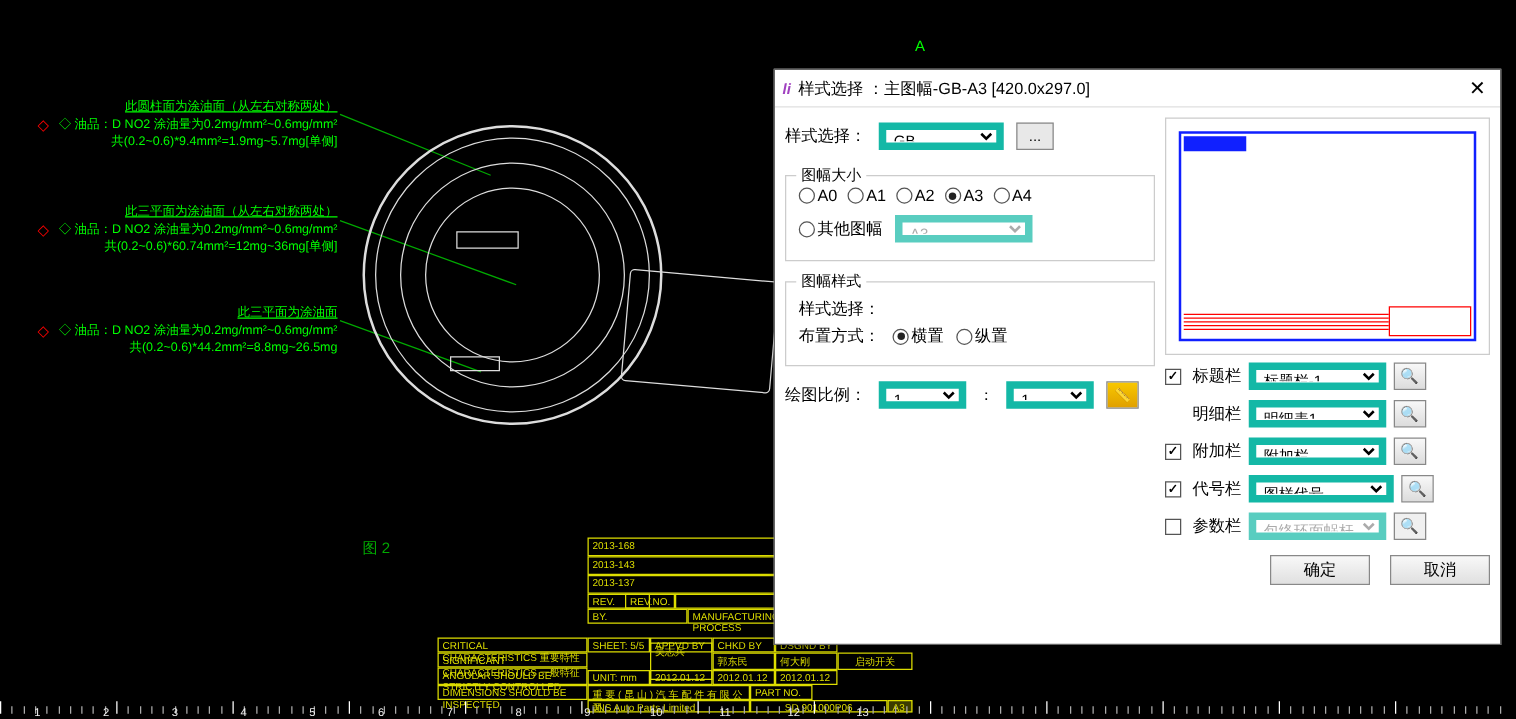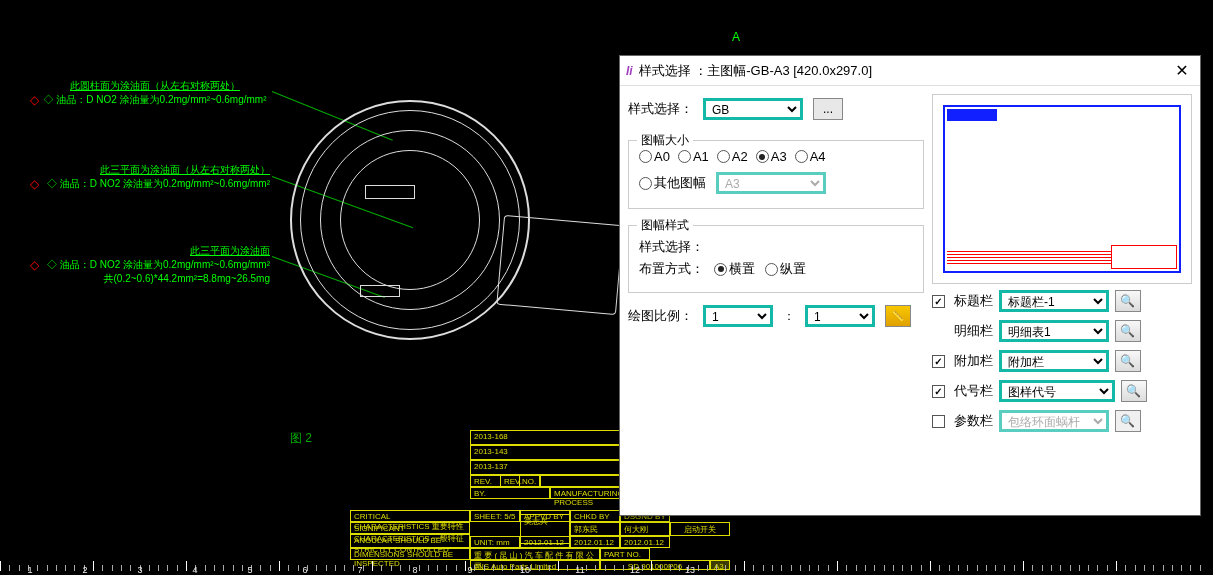--- a/index.html
+++ b/index.html
@@ -40,21 +40,21 @@
 .right-col { flex:0 0 260px; display:flex; flex-direction:column; gap:6px; }
 
 .group { border:1px solid #ccc; padding:8px 10px 10px 10px; position:relative; margin-top:8px; }
 .group-title { position:absolute; top:-9px; left:8px; background:#fff; padding:0 4px; font-size:12px; }
 .row { display:flex; align-items:center; gap:10px; margin:4px 0; flex-wrap: wrap;}
 .label { min-width:62px; font-size:13px; color:#000; }
 .radio-row { display:flex; gap:8px; align-items: center;}
 .radio-opt { display:flex; align-items:center; gap:2px; font-size:13px; }
 .radio-circle { width:13px; height:13px; border:1px solid #555; border-radius:50%; display:inline-flex; align-items:center; justify-content:center; background:#fff;}
 .radio-dot { width:6px; height:6px; background:#222; border-radius:50%; }
-select.combo { border:3px solid #14b8a6; background:#fff; padding:1px 2px; font-size:12px; height:22px; }
+select.combo { border:6px solid #14b8a6; background:#fff; padding:1px 2px; font-size:12px; height:22px; }
 .browse-btn { border:1px solid #888; background:#e8e8e8; width:30px; height:22px; font-size:12px; cursor:pointer; }
 .check-row { display:flex; align-items:center; gap:4px; }
 .chk { width:13px; height:13px; border:1px solid #555; display:inline-flex; align-items:center; justify-content:center; font-size:10px; background:#fff;}
 .checked::after { content:"✓"; color:#000; font-weight: bold;}
 
 .preview-box { border:1px solid #ccc; height:190px; padding:8px; position:relative; }
 .preview-inner { position:absolute; inset:10px; border:2px solid #1020ff; }
 .preview-head { position:absolute; top:2px; left:2px; width:50px; height:12px; background:#1020ff; }
 .preview-tb { position:absolute; bottom:2px; left:2px; width:70%; height:18px; border-top:1px solid #f00; }
 .preview-tb-line { height:3px; border-bottom:1px solid #f00; }
@@ -72,27 +72,29 @@
 .cad-part { position:absolute; border:1px solid #ddd; border-radius:50%; }
 .disabled { background:#f0f0f0; color:#888; }
 .arrow-icon { width:20px; height:20px; border:1px solid #888; display:flex;align-items:center;justify-content:center; font-size:11px; cursor:pointer; background:linear-gradient(#f8f8f8,#e0e0e0);}
 </style>
 </head>
 <body>
 
 <div class="cad-canvas">
   <span class="axis-label" style="left:732px;top:30px">A</span>
 
-  <div class="annotation-text" style="left:40px;top:79px;width:230px;text-align:center;">
+  <div class="annotation-text" style="left:40px;top:79px;width:230px;text-align:right;">
     <div class="annotation-title">此圆柱面为涂油面（从左右对称两处）</div>
     <div>◇ 油品：D NO2 涂油量为0.2mg/mm²~0.6mg/mm²</div>
+    <div>共(0.2~0.6)*9.4mm²=1.9mg~5.7mg[单侧]</div>
   </div>
   <div class="annotation-text" style="left:40px;top:163px;width:230px;text-align:right;">
     <div class="annotation-title">此三平面为涂油面（从左右对称两处）</div>
     <div>◇ 油品：D NO2 涂油量为0.2mg/mm²~0.6mg/mm²</div>
+    <div>共(0.2~0.6)*60.74mm²=12mg~36mg[单侧]</div>
   </div>
   <div class="annotation-text" style="left:40px;top:244px;width:230px;text-align:right;">
     <div class="annotation-title">此三平面为涂油面</div>
     <div>◇ 油品：D NO2 涂油量为0.2mg/mm²~0.6mg/mm²</div>
     <div>共(0.2~0.6)*44.2mm²=8.8mg~26.5mg</div>
   </div>
   <span class="cross-mark" style="left:30px;top:93px">◇</span>
   <span class="cross-mark" style="left:30px;top:177px">◇</span>
   <span class="cross-mark" style="left:30px;top:258px">◇</span>
 
@@ -409,15 +411,19 @@
             <select class="combo " style="width:116px"><option>图样代号</option></select>
             <span class="icon-btn ">🔍</span>
           </div>
           <div class="rtbl-row">
             <span class="chk "></span>
             <span class="rtbl-label">参数栏</span>
             <select class="combo disabled" disabled="" style="width:110px"><option>包络环面蜗杆</option></select>
             <span class="icon-btn disabled">🔍</span>
           </div>
         </div>
+      <div class="btn-row">
+        <button class="btn">确定</button>
+        <button class="btn">取消</button>
+      </div>
     </div>
   </div>
 </div>
 
 </body></html>

